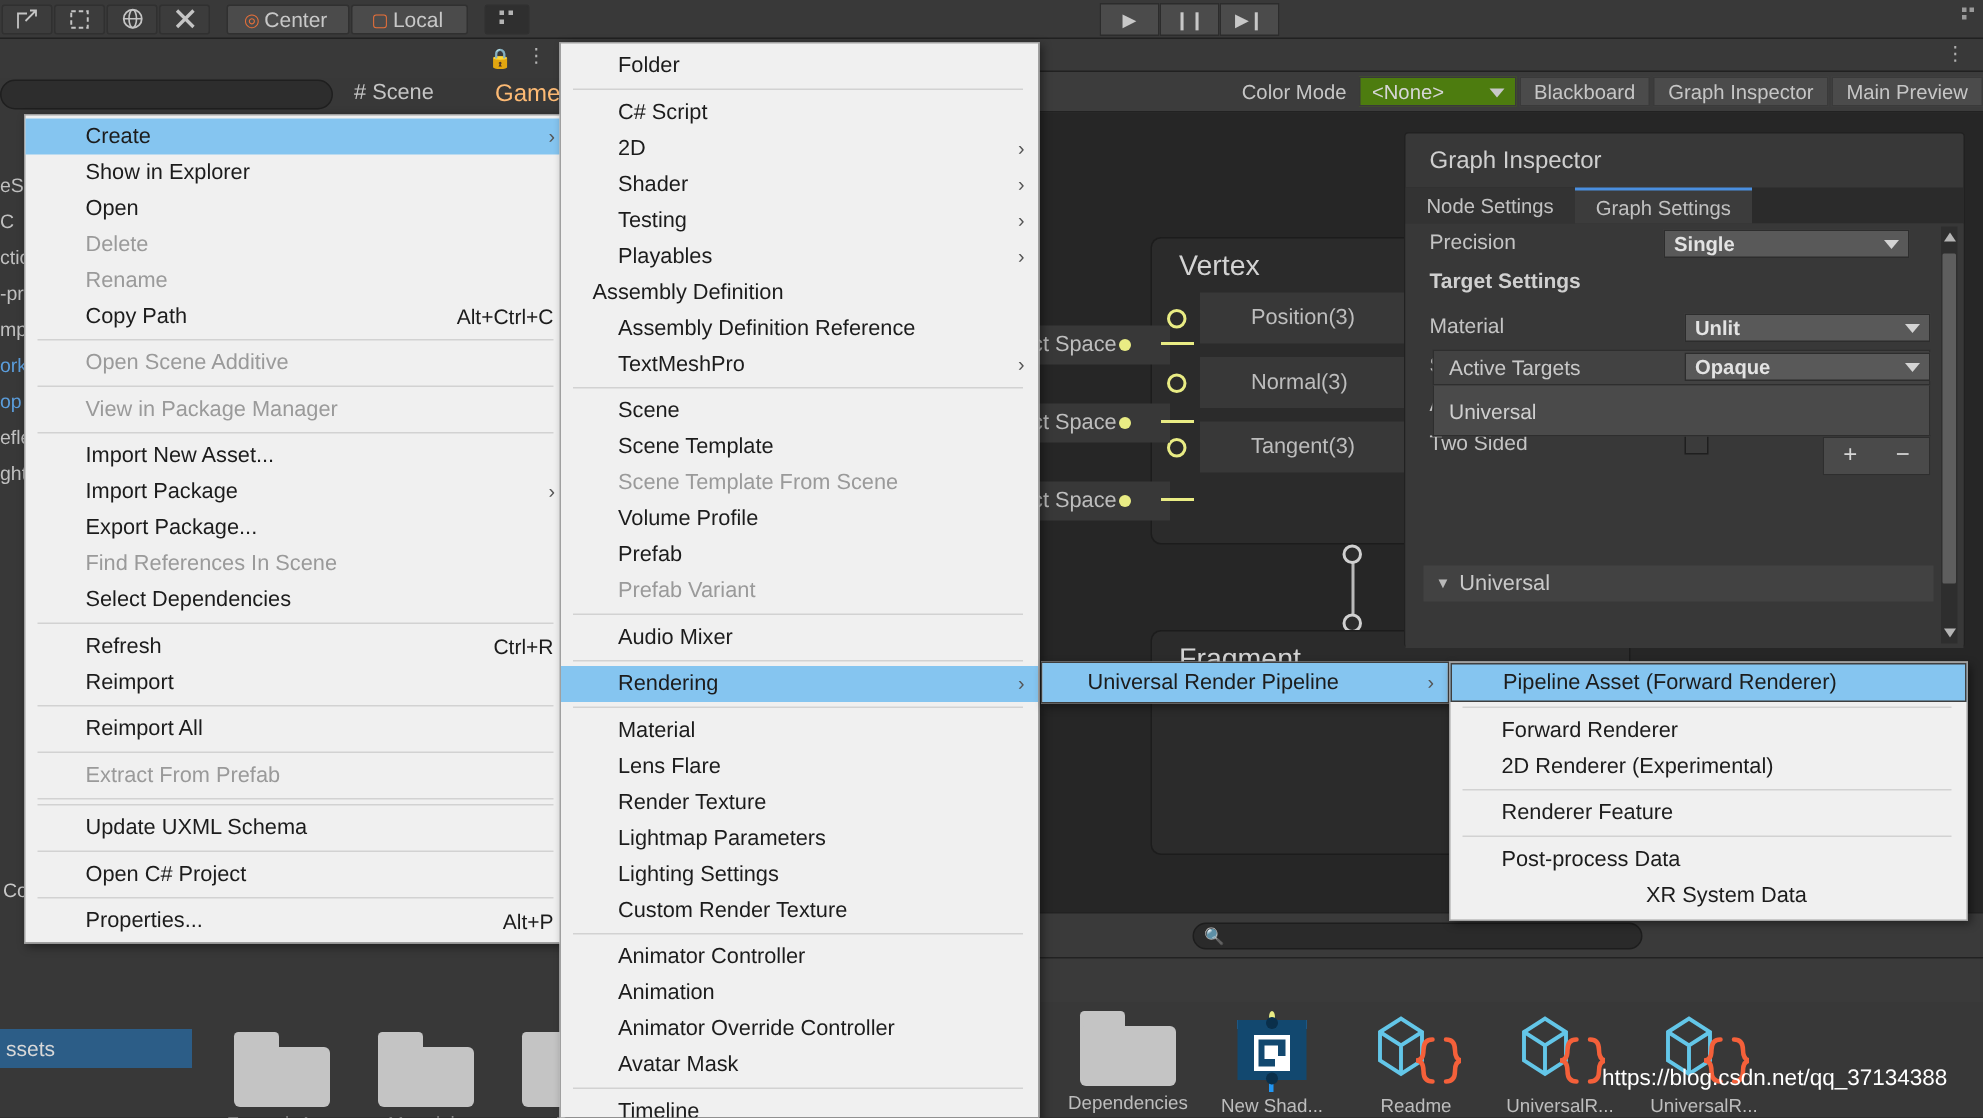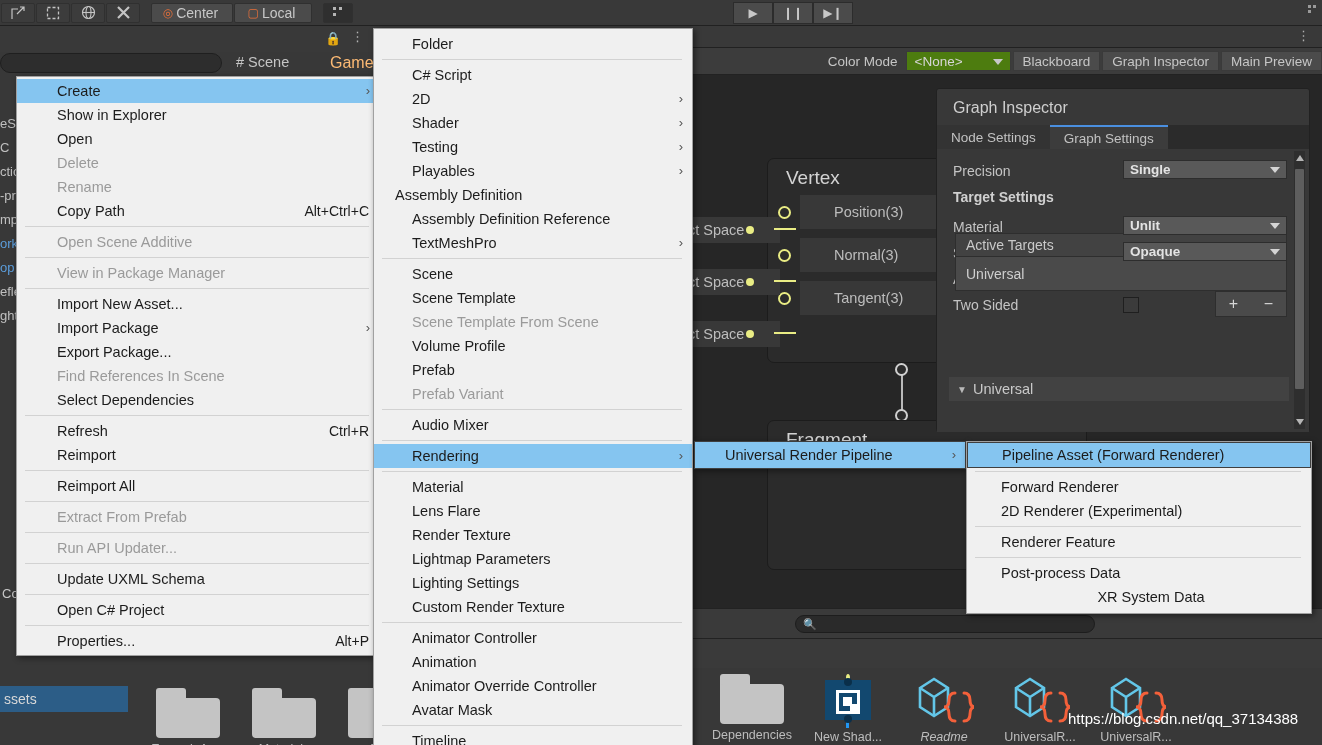--- a/index.html
+++ b/index.html
@@ -100,21 +100,21 @@
   
   .gi {
     position:absolute; left:936px; top:88px; width:374px; height:344px;
     background:#383838; border:1px solid #212121; border-radius:3px;
   }
   .gi-title { color:#cfcfcf; font-size:16px; padding:10px 0 0 16px; }
   .gi-tabs { position:absolute; left:0; top:36px; width:100%; height:24px; display:flex; background:#2b2b2b; }
   .gi-tab { height:24px; padding:0 14px; display:flex; align-items:center; color:#c2c2c2; font-size:13.5px; background:#333333; }
   .gi-tab.active { background:#3c3c3c; border-top:2px solid #4a8fe0; }
   .gi-body { position:absolute; left:0; top:60px; width:100%; height:283px; background:#383838; overflow:hidden; }
-  .row { display:flex; align-items:flex-end; height:26px; padding-left:16px; }
+  .row { display:flex; align-items:flex-start; height:26px; padding-left:16px; }
   .row .lab { color:#c4c4c4; font-size:14px; width:100px; }
   .row .lab.bold { font-weight:bold; color:#d0d0d0; }
   .dropdown {
     width:164px; height:19px; background:#595959; border:1px solid #2d2d2d;
     color:#e3e3e3; font-size:13.5px; font-weight:bold; display:flex; align-items:center;
     padding:0 6px; position:relative;
   }
   .dropdown .caret { position:absolute; right:6px; top:6px; width:0;height:0;
     border-left:5px solid transparent;border-right:5px solid transparent;border-top:6px solid #d4d4d4; }
   .tgt-box { position:absolute; left:18px; top:84px; width:332px; }
@@ -388,21 +388,21 @@
           <div class="dot1"></div>
           <div class="sq">
               <i></i>
               <i class="two"></i>
             </div>
           <div class="pin2"></div>
             <div class="dot2"></div>
         </div>
         <div class="cap">New Shad...</div>
       </div>
-      <div class="asset" style="left:206px;top:6px;font-style:italic;">
+      <div class="asset" style="left:206px;top:6px;">
         <div class="cube-ico">
           <svg width="60" height="52" viewBox="0 0 60 52">
             <path d="M6 14 L20 5 L34 14 L34 33 L20 42 L6 33 Z" fill="none" stroke="#63c6e8" stroke-width="2.6"></path>
             <path d="M6 14 L20 23 L34 14 M20 23 V42" fill="none" stroke="#63c6e8" stroke-width="2.6"></path>
             <path d="M41 19 q-6 0 -6 7 q0 7 -5 7 q5 0 5 7 q0 7 6 7" fill="none" stroke="#f4603a" stroke-width="3" stroke-linecap="round"></path>
             <path d="M50 19 q6 0 6 7 q0 7 5 7 q-5 0 -5 7 q0 7 -6 7" fill="none" stroke="#f4603a" stroke-width="3" stroke-linecap="round"></path>
           </svg>
         </div>
         <div class="cap">Readme</div>
       </div>
@@ -433,21 +433,21 @@
 
   <div class="gi">
     <div class="gi-title">Graph Inspector</div>
     <div class="gi-tabs">
       <div class="gi-tab">Node Settings</div>
       <div class="gi-tab active">Graph Settings</div>
     </div>
     <div class="gi-body">
       <div class="row" style="margin-top:4px;">
         <span class="lab">Precision</span>
-        <div class="dropdown" style="margin-left:70px;">
+        <div class="dropdown" style="margin-left:56px;">
           <span>Single</span>
           <span class="caret"></span>
         </div>
       </div>
       <div class="row">
         <span class="lab bold" style="width:auto;">Target Settings</span>
       </div>
 
       <div class="tgt-box">
         <div class="tgt-hdr">Active Targets</div>
@@ -549,23 +549,20 @@
       </div>
     <div class="sep"></div>
     <div class="mi">
         <span>Reimport All</span>
       </div>
     <div class="sep"></div>
     <div class="mi dis">
         <span>Extract From Prefab</span>
       </div>
     <div class="sep"></div>
-    <div class="mi dis">
-        <span>Run API Updater...</span>
-      </div>
     <div class="sep"></div>
     <div class="mi">
         <span>Update UXML Schema</span>
       </div>
     <div class="sep"></div>
     <div class="mi">
         <span>Open C# Project</span>
       </div>
     <div class="sep"></div>
     <div class="mi">

